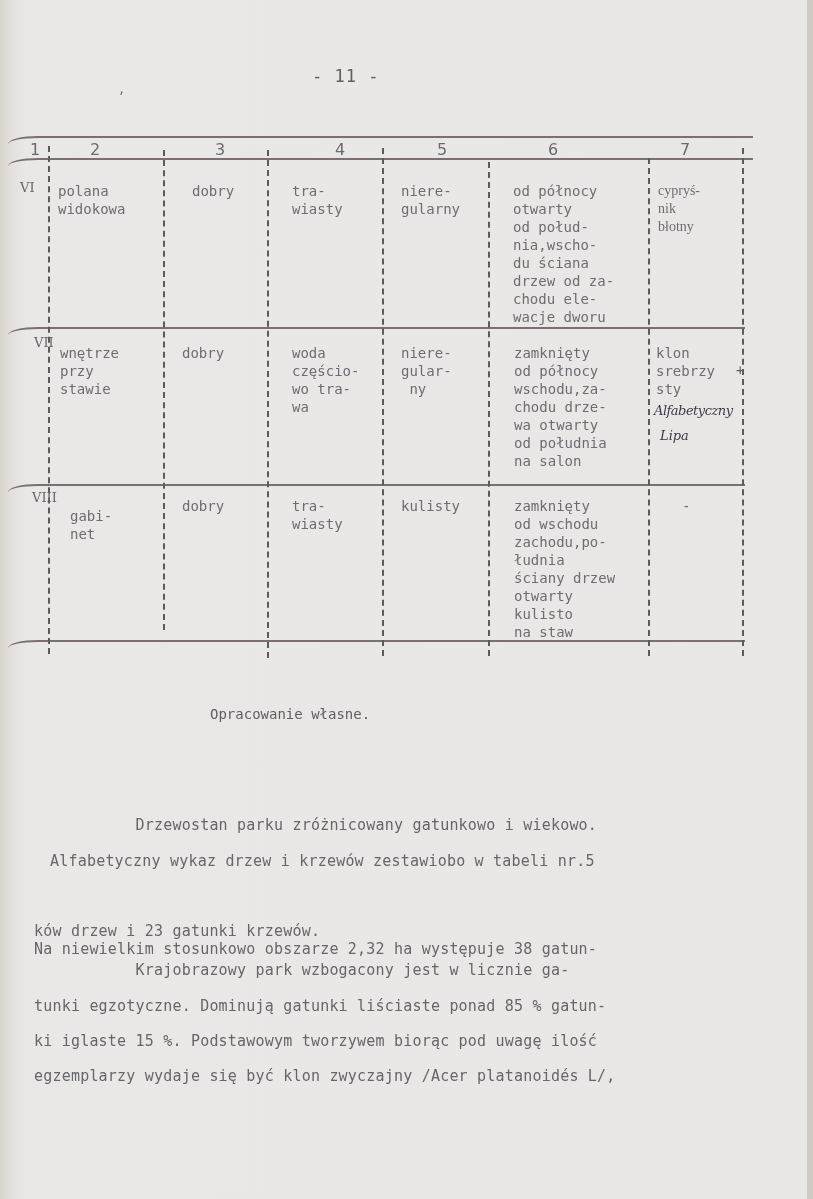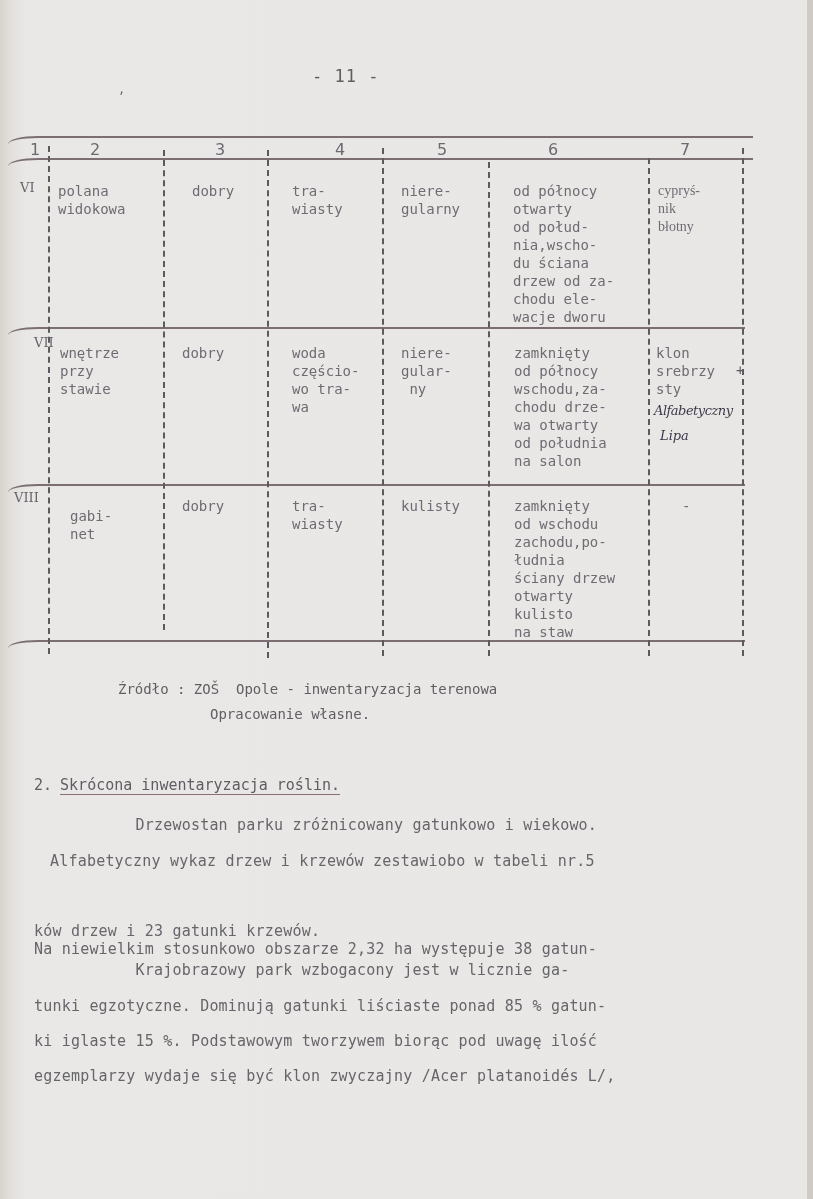--- a/index.html
+++ b/index.html
@@ -110,45 +110,41 @@
 na salon</div>
       <div class="cell" style="left:656px;top:344px;">klon
 srebrzy
 sty</div>
       <div class="plus" style="left:736px;top:362px;">+</div>
       <div class="hand" style="left:654px;top:403px;font-size:13px;letter-spacing:-0.5px;">Alfabetyczny</div>
       <div class="hand" style="left:660px;top:428px;font-size:13px;">Lipa</div>
     </div>
 
     <div>
-      <div class="rownum" style="left:14px;top:490px;">VIII</div>
+      <div class="rownum" style="left:32px;top:490px;">VIII</div>
       <div class="cell" style="left:70px;top:507px;">gabi-
 net</div>
       <div class="cell" style="left:182px;top:497px;">dobry</div>
       <div class="cell" style="left:292px;top:497px;">tra-
 wiasty</div>
       <div class="cell" style="left:401px;top:497px;">kulisty</div>
       <div class="cell" style="left:514px;top:497px;">zamknięty
 od wschodu
 zachodu,po-
 łudnia
 ściany drzew
 otwarty
 kulisto
 na staw</div>
       <div class="cell" style="left:682px;top:497px;">-</div>
     </div>
   </div>
 
-  <div class="source">Źródło : ZOŠ  Opole - inwentaryzacja terenowa</div>
   <div class="source2">Opracowanie własne.</div>
 
-  <div class="sec">
-    <span class="num">2.</span><span class="title">Skrócona inwentaryzacja roślin.</span>
-  </div>
 
   <div>
     <div class="para-line" style="left:34px;top:816px;">           Drzewostan parku zróżnicowany gatunkowo i wiekowo.</div>
     <div class="para-line" style="left:34px;top:852px;margin-left:16px;">Alfabetyczny wykaz drzew i krzewów zestawiobo w tabeli nr.5</div>
     <div class="para-line" style="left:34px;top:940px;">Na niewielkim stosunkowo obszarze 2,32 ha występuje 38 gatun-</div>
     <div class="para-line" style="left:34px;top:922px;">ków drzew i 23 gatunki krzewów.</div>
     <div class="para-line" style="left:34px;top:961px;">           Krajobrazowy park wzbogacony jest w licznie ga-</div>
     <div class="para-line" style="left:34px;top:997px;">tunki egzotyczne. Dominują gatunki liściaste ponad 85 % gatun-</div>
     <div class="para-line" style="left:34px;top:1032px;">ki iglaste 15 %. Podstawowym tworzywem biorąc pod uwagę ilość</div>
     <div class="para-line" style="left:34px;top:1067px;">egzemplarzy wydaje się być klon zwyczajny /Acer platanoidés L/,</div>

